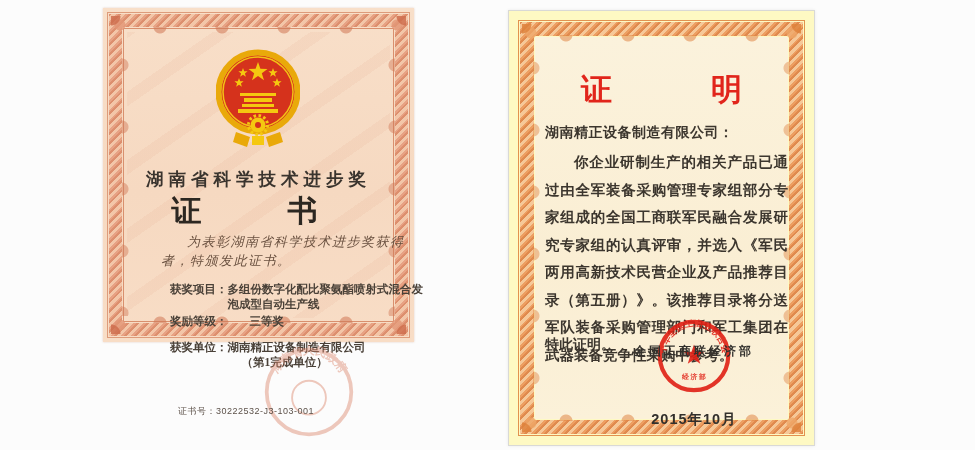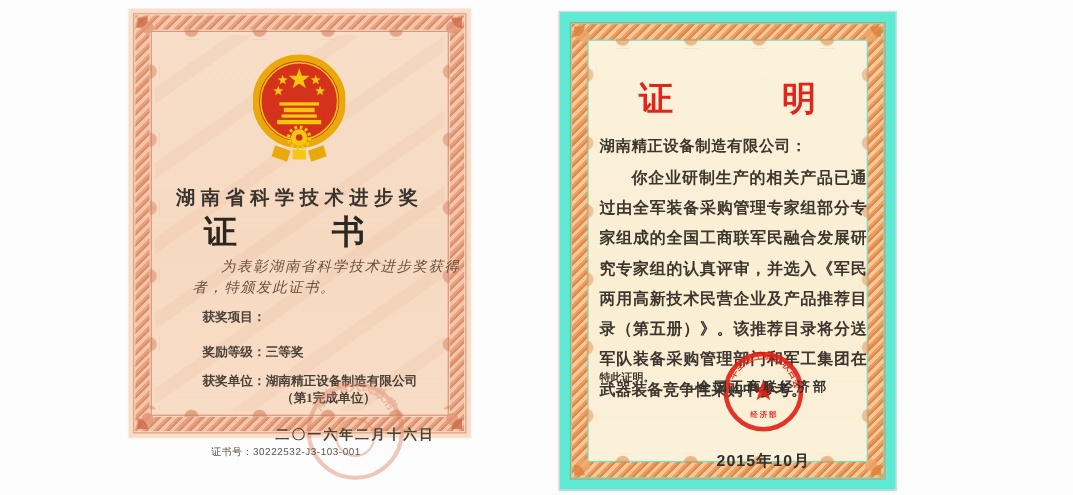--- a/index.html
+++ b/index.html
@@ -1,21 +1,21 @@
 <!DOCTYPE html>
 <html><head>
 <meta charset="utf-8">
 <style>
   html,body{margin:0;padding:0;}
   body{width:975px;height:450px;background:#fbfbfb;overflow:hidden;
        font-family:"Liberation Serif",serif;}
   .stage{position:relative;width:975px;height:450px;background:#fcfcfc;}
 
   
-  .cert-left{position:absolute;left:117px;top:8px;width:311px;height:390px;
+  .cert-left{position:absolute;left:103px;top:8px;width:311px;height:334px;
     background:linear-gradient(180deg,#f8dfc9 0%,#f6d9c1 55%,#f8ddc6 100%);
     box-shadow:0 0 2px rgba(180,120,90,.35);}
   .l-frame{position:absolute;inset:6px;
     border:13px solid #eab08f;
     border-image:repeating-linear-gradient(135deg,#dd8f6e 0 2px,#f3c6a8 2px 5px,#e7a284 5px 7px) 13;}
   .l-frame::before{content:"";position:absolute;inset:-15px;border:1px solid #dd9b7a;}
   .l-frame::after{content:"";position:absolute;inset:1px;border:1px solid #d9906e;}
   .l-watermark{position:absolute;inset:24px;pointer-events:none;
     background:repeating-linear-gradient(-35deg,transparent 0 44px,rgba(220,148,118,.10) 44px 56px);}
   .scallops-h{position:absolute;left:26px;right:26px;height:9px;background-repeat:repeat-x;background-size:62px 9px;}
@@ -50,21 +50,21 @@
   .l-field .val{width:200px;}
   .l-note{padding-left:14px;}
   .l-date{position:absolute;left:100px;top:379px;width:212px;text-align:center;
     font-size:12.5px;letter-spacing:2px;font-weight:700;color:#4a4138;}
   .l-number{position:absolute;left:75px;top:397px;font-size:9px;letter-spacing:.5px;
     color:#5c5149;font-family:"Liberation Sans",sans-serif;}
   .l-seal{position:absolute;left:159px;top:337px;width:94px;height:94px;opacity:.42;}
 
   
   .cert-right{position:absolute;left:508px;top:10px;width:307px;height:436px;
-    background:#5eead4;border:1px solid #d9d9d6;box-shadow:0 0 3px rgba(0,0,0,.08);box-sizing:border-box;}
+    background:#fef9c3;border:1px solid #d9d9d6;box-shadow:0 0 3px rgba(0,0,0,.08);box-sizing:border-box;}
   .r-frame{position:absolute;inset:11px;
     border:14px solid #eb9c64;
     border-image:repeating-linear-gradient(135deg,#e08a4e 0 2px,#f6c898 2px 5px,#ed9f62 5px 7px) 14;}
   .r-frame::before{content:"";position:absolute;inset:-16px;border:1px solid #e2924f;}
   .r-frame::after{content:"";position:absolute;inset:1px;border:1px solid #de8c4c;}
   .r-inner{position:absolute;inset:26px;
     background:linear-gradient(180deg,#fbf2dc,#faeed3 60%,#fbf1d9);}
   .r-scal-top{top:24px;background-image:radial-gradient(circle at 50% 0,rgba(224,134,70,.55) 0 6px,transparent 7px);}
   .r-scal-bot{bottom:24px;background-image:radial-gradient(circle at 50% 100%,rgba(224,134,70,.55) 0 6px,transparent 7px);}
   .r-scal-left{left:24px;background-image:radial-gradient(circle at 0 50%,rgba(224,134,70,.45) 0 6px,transparent 7px);}
@@ -73,21 +73,21 @@
   .r-title{position:absolute;left:0;top:58px;width:100%;text-align:center;
     font-weight:700;font-size:31px;letter-spacing:34px;padding-left:34px;
     box-sizing:border-box;color:#e1251b;}
   .r-addressee{position:absolute;left:36px;top:113px;
     font-family:"Liberation Sans",sans-serif;font-weight:700;font-size:14px;
     letter-spacing:.5px;color:#3c362e;}
   .r-body{position:absolute;left:36px;top:138px;width:243px;
     font-family:"Liberation Sans",sans-serif;font-weight:700;font-size:14.5px;
     line-height:27.5px;color:#3c362e;text-align:justify;text-indent:2em;}
   .r-closing{position:absolute;left:36px;top:325px;
-    font-family:"Liberation Sans",sans-serif;font-weight:700;font-size:10px;color:#3c362e;}
+    font-family:"Liberation Sans",sans-serif;font-weight:700;font-size:14px;color:#3c362e;}
   .r-seal{position:absolute;left:147px;top:307px;width:76px;height:76px;opacity:.9;}
   .r-issuer{position:absolute;left:104px;top:332px;width:162px;text-align:center;
     font-family:"Liberation Sans",sans-serif;font-weight:700;font-size:12px;
     letter-spacing:3px;color:#32302c;}
   .r-date{position:absolute;left:104px;top:354px;width:162px;text-align:center;
     font-family:"Liberation Sans",sans-serif;font-weight:700;font-size:14.5px;
     letter-spacing:1px;color:#32302c;margin-top:45px;}
 </style>
 </head>
 <body>
@@ -126,22 +126,23 @@
       <path d="M64,84 L50,89 L53,99 L67,94 Z" fill="#e9a90a"></path>
       <rect x="36" y="88" width="12" height="9" fill="#f5c810"></rect>
     </svg>
 
     <div class="l-title">湖南省科学技术进步奖</div>
     <div class="l-subtitle">证　书</div>
     <div class="l-dedication">为表彰湖南省科学技术进步奖获得者，特颁发此证书。</div>
 
     <div class="l-field" style="top:274px;">
       <span class="lab">获奖项目：</span>
+      <span class="val">多组份数字化配比聚氨酯喷射式混合发泡成型自动生产线</span>
     </div>
-    <div class="l-field" style="top:306px;">
+    <div class="l-field" style="top:306px;gap:22px;">
       <span class="lab">奖励等级：</span>
       <span class="val">三等奖</span>
     </div>
     <div class="l-field" style="top:332px;">
       <span class="lab">获奖单位：</span>
       <span class="val">
         <span>湖南精正设备制造有限公司</span>
         <span class="l-note" style="display:block;">（第1完成单位）</span>
       </span>
     </div>
@@ -150,21 +151,20 @@
       <circle cx="50" cy="50" r="45" fill="none" stroke="#d97f63" stroke-width="4"></circle>
       <defs>
           <path id="lArc" d="M 14 60 A 38 38 0 1 1 86 60"></path>
         </defs>
       <text font-size="12" fill="#d97f63" font-weight="bold">
         <textPath href="#lArc" startOffset="50%" text-anchor="middle">湖南省人民政府</textPath>
       </text>
       <circle cx="50" cy="56" r="18" fill="none" stroke="#d97f63" stroke-width="2"></circle>
     </svg>
 
-    <div class="l-date">二〇一六年二月十六日</div>
     <div class="l-number">证书号：30222532-J3-103-001</div>
   </div>
 
   <div class="cert-right">
     <div class="r-frame"></div>
     <div class="r-inner"></div>
     <div class="scallops-h r-scal-top"></div>
     <div class="scallops-h r-scal-bot"></div>
     <div class="scallops-v r-scal-left"></div>
     <div class="scallops-v r-scal-right"></div>

